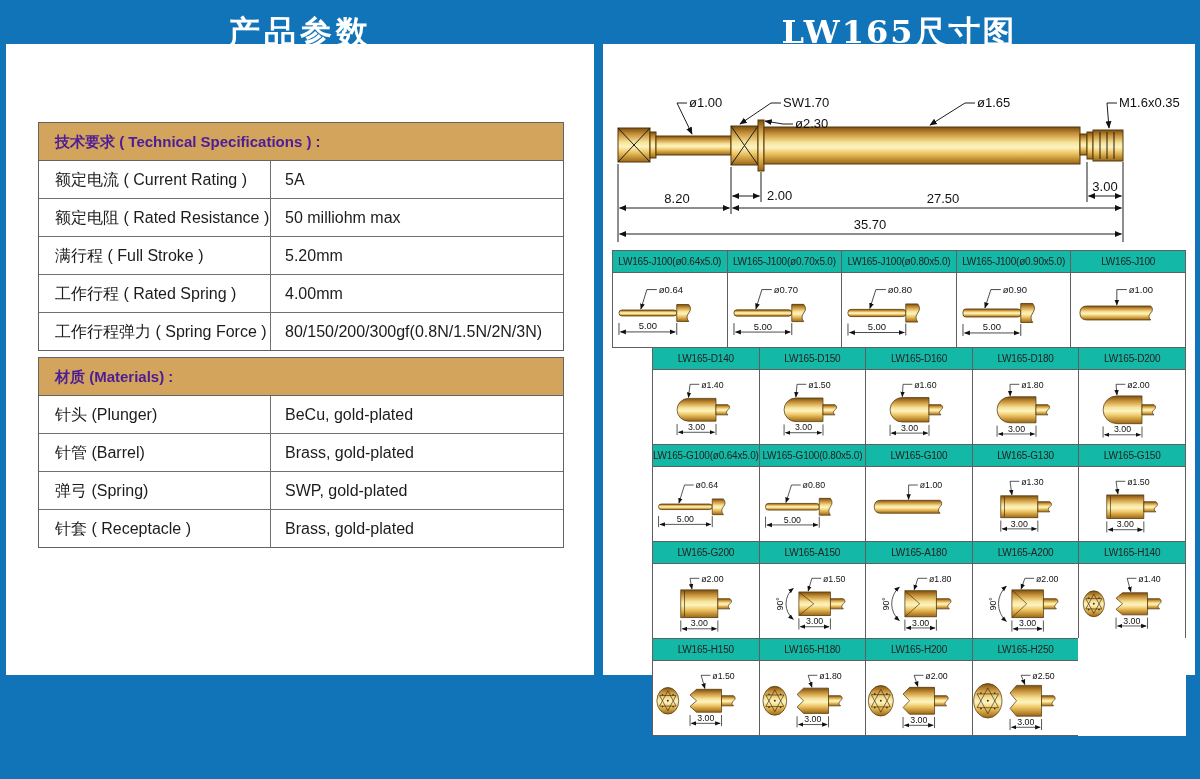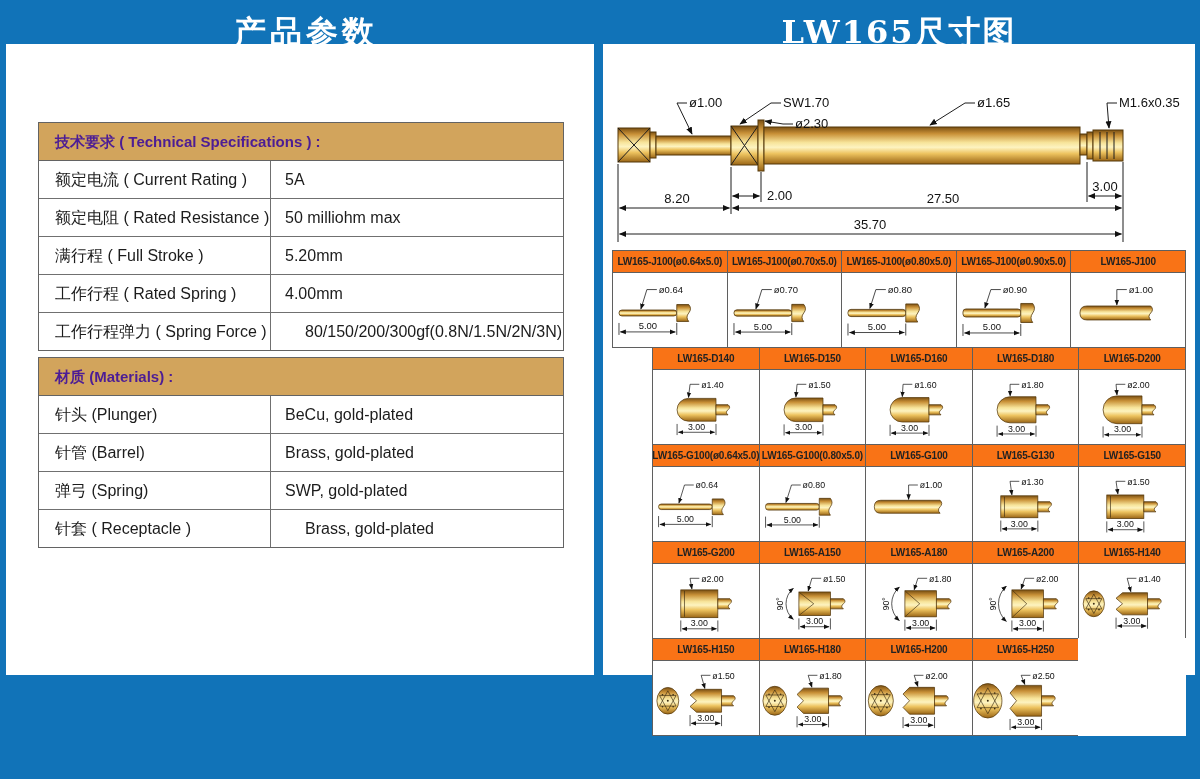--- a/index.html
+++ b/index.html
@@ -5,56 +5,56 @@
   html,body{margin:0;padding:0;}
   body{
     width:1200px;height:779px;position:relative;overflow:hidden;
     background:#1173b8;
     font-family:"Liberation Sans",sans-serif;
   }
   .title{
     position:absolute;top:6px;height:52px;line-height:52px;
     text-align:center;color:#fff;font-size:32px;font-weight:bold;
   }
-  #left-title{left:12px;width:588px;letter-spacing:4px;}
+  #left-title{left:6px;width:588px;letter-spacing:4px;}
   #right-title{left:603px;width:592px;font-family:"DejaVu Serif","Liberation Serif",serif;letter-spacing:2px;}
   .panel{position:absolute;top:44px;height:631px;background:#fff;}
   #left-panel{left:6px;width:588px;}
   #right-panel{left:603px;width:592px;}
 
   
   .spec-table{position:absolute;left:32px;width:526px;border:1px solid #636363;box-sizing:border-box;background:#fff;}
   #spec-table{top:78px;}
   #materials-table{top:313px;}
   .thead{
     background:#d2a45c;height:37px;line-height:37px;padding-left:16px;
     font-size:15px;font-weight:bold;color:#4c1d95;border-bottom:1px solid #636363;
   }
   .trow{display:flex;height:37px;border-bottom:1px solid #707070;}
-  .trow:last-child{border-bottom:none;gap:20px;}
+  .trow:last-child{border-bottom:none;}
   .tcell{line-height:37px;font-size:16px;color:#1c1c1c;box-sizing:border-box;}
   .tlabel{width:232px;padding-left:16px;border-right:1px solid #707070;}
   .tvalue{flex:1;padding-left:14px;}
 
   
   #main-drawing{position:absolute;left:0;top:6px;width:592px;height:200px;}
   .g2{fill:url(#gg);stroke:#54380b;stroke-width:1;}
   .lnl{stroke:#1d1d1d;stroke-width:1;fill:none;}
   .dt{font-family:"Liberation Sans",sans-serif;font-size:13px;fill:#111;}
 
   
   #variant-grid{position:absolute;left:9px;top:206px;width:578px;}
   .vrow{display:flex;}
   .vrow + .vrow{margin-top:-1px;padding-left:40px;}
   .vcell{width:20%;box-sizing:border-box;border:1px solid #5f5f5f;margin-left:-1px;background:#fff;}
   .vrow .vcell:first-child{margin-left:0;}
   .vhd{
-    height:21px;background:#f97316;border-bottom:1px solid #5f5f5f;
+    height:21px;background:#14b8a6;border-bottom:1px solid #5f5f5f;
     display:flex;align-items:center;justify-content:center;
-    font-size:10px;font-weight:bold;color:#222;letter-spacing:-0.2px;white-space:nowrap;overflow:hidden;
+    font-size:10px;font-weight:normal;color:#222;letter-spacing:-0.2px;white-space:nowrap;overflow:hidden;
   }
   .vbd{height:74px;display:flex;align-items:center;justify-content:center;}
   .vbd svg{width:100%;height:100%;}
   .vfiller{width:20%;background:#fff;margin-left:-1px;}
   .g{fill:url(#gg);stroke:#54380b;stroke-width:0.8;}
   .ln{stroke:#1d1d1d;stroke-width:0.8;fill:none;}
   .lnf{stroke:#3a2a10;stroke-width:0.7;fill:none;}
   .t{font-family:"Liberation Sans",sans-serif;font-size:9.5px;fill:#111;}
 </style>
 </head>

